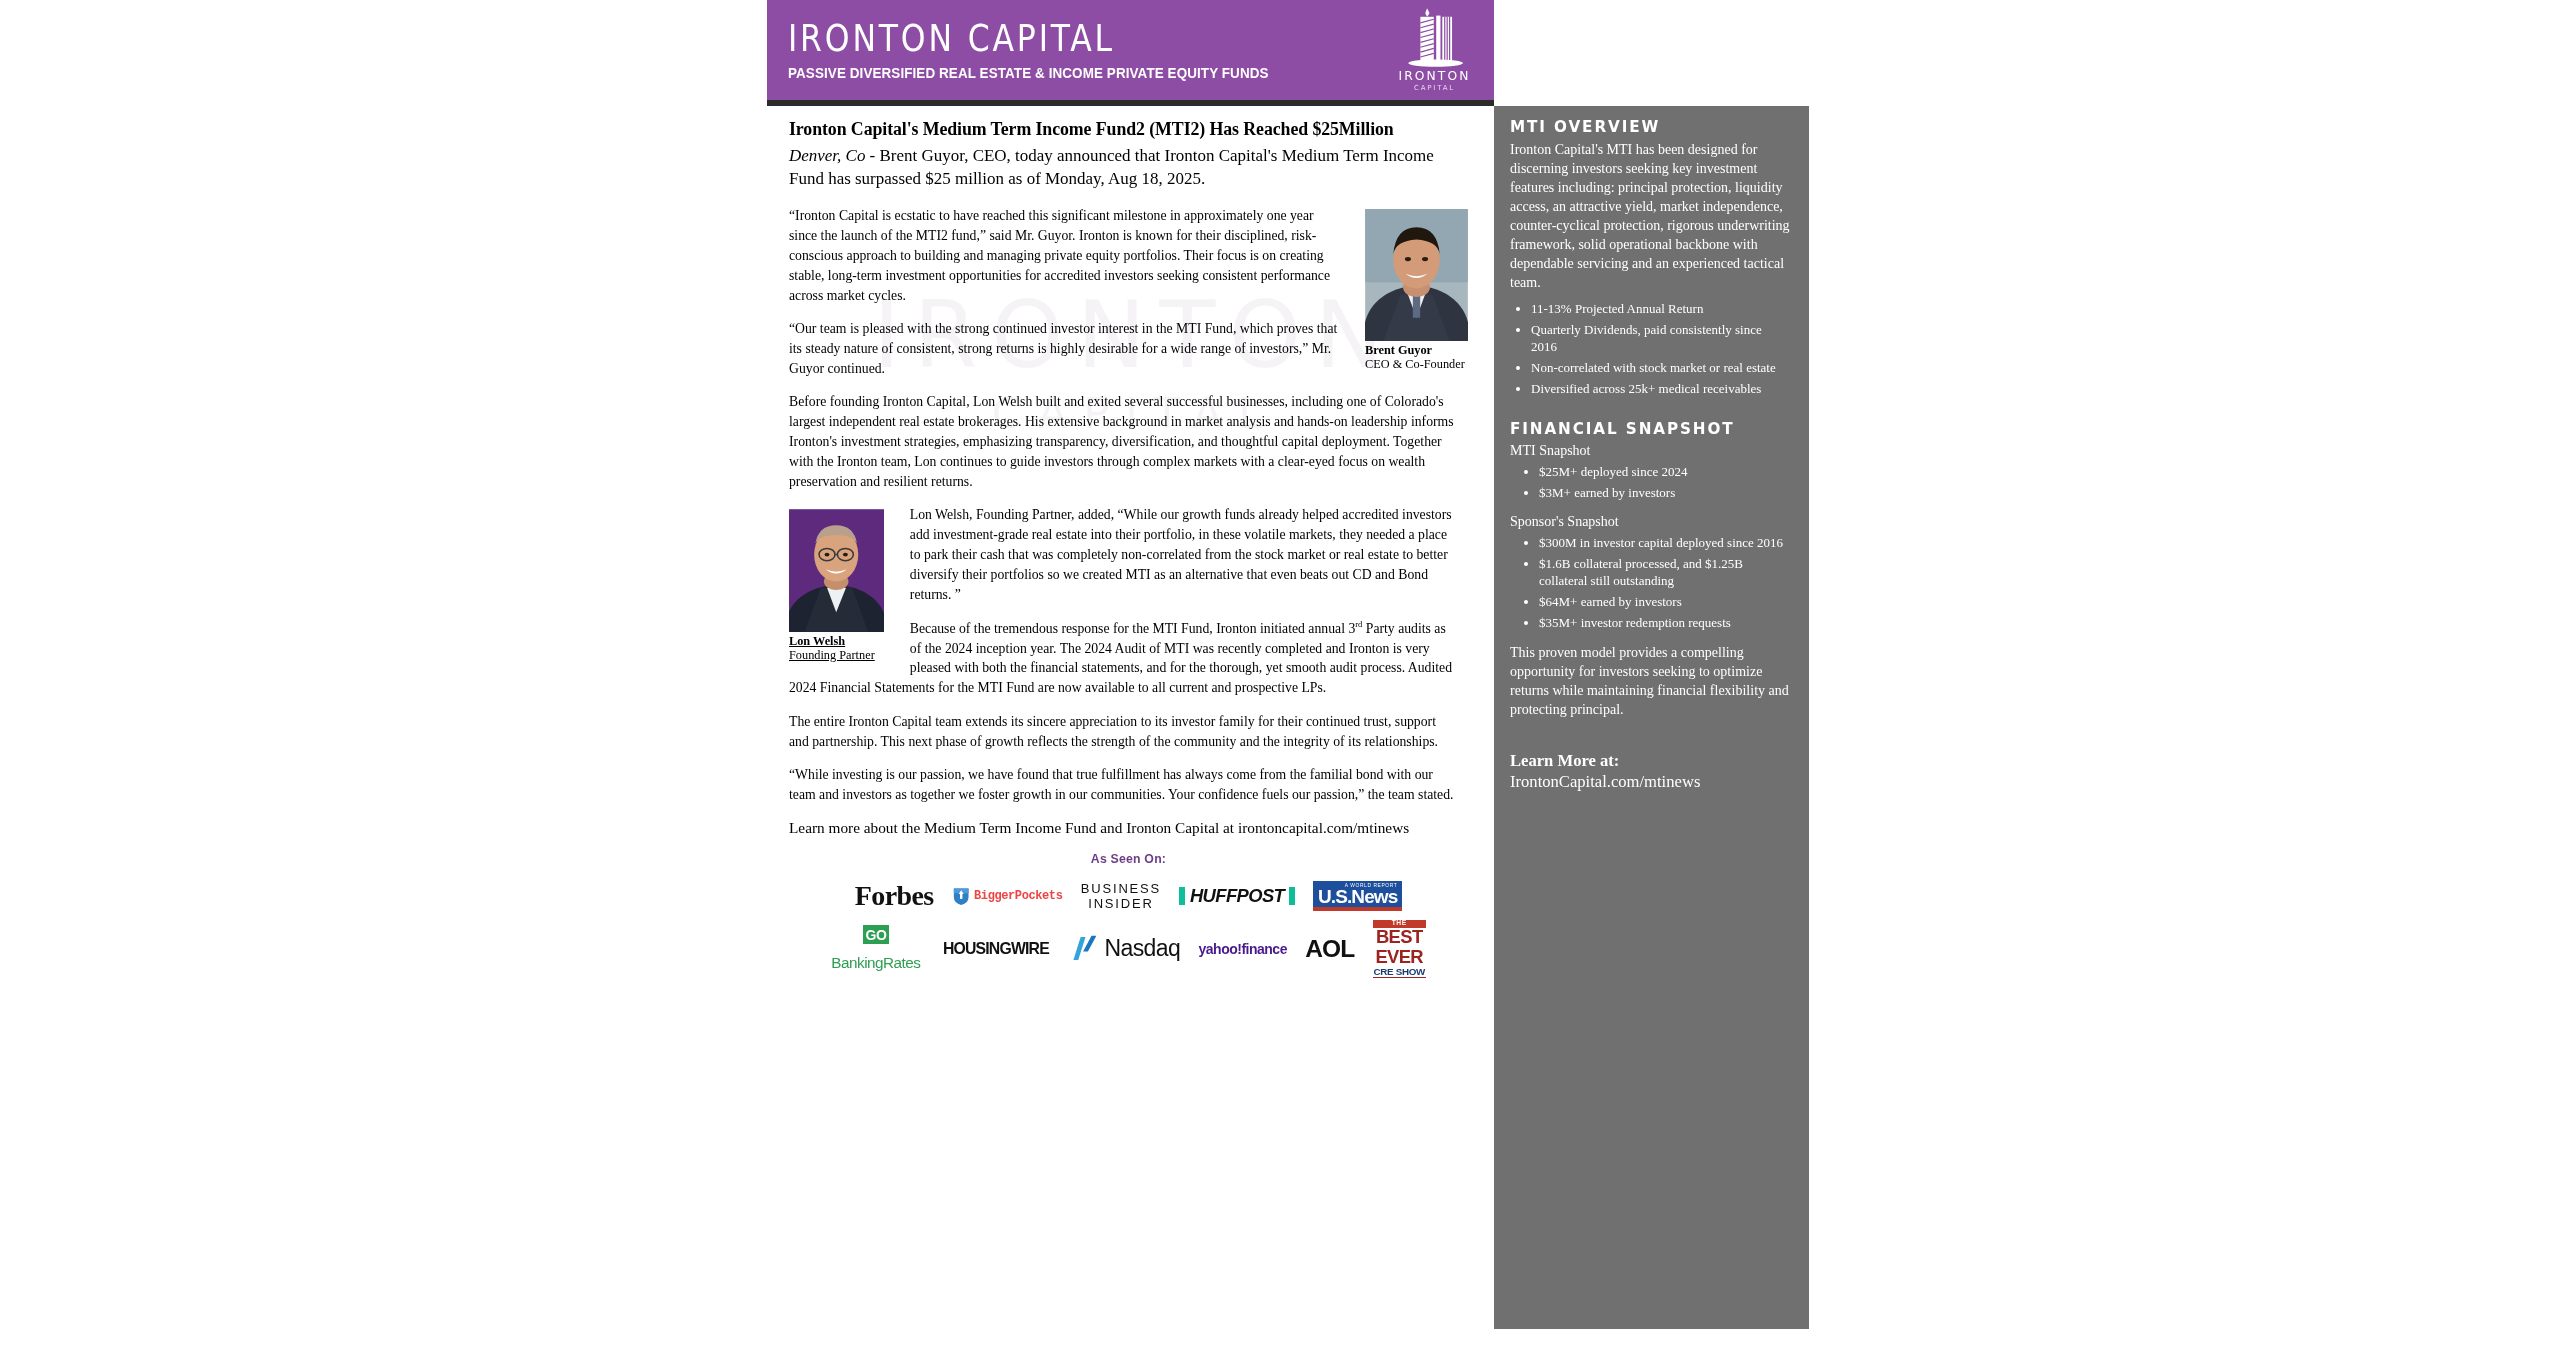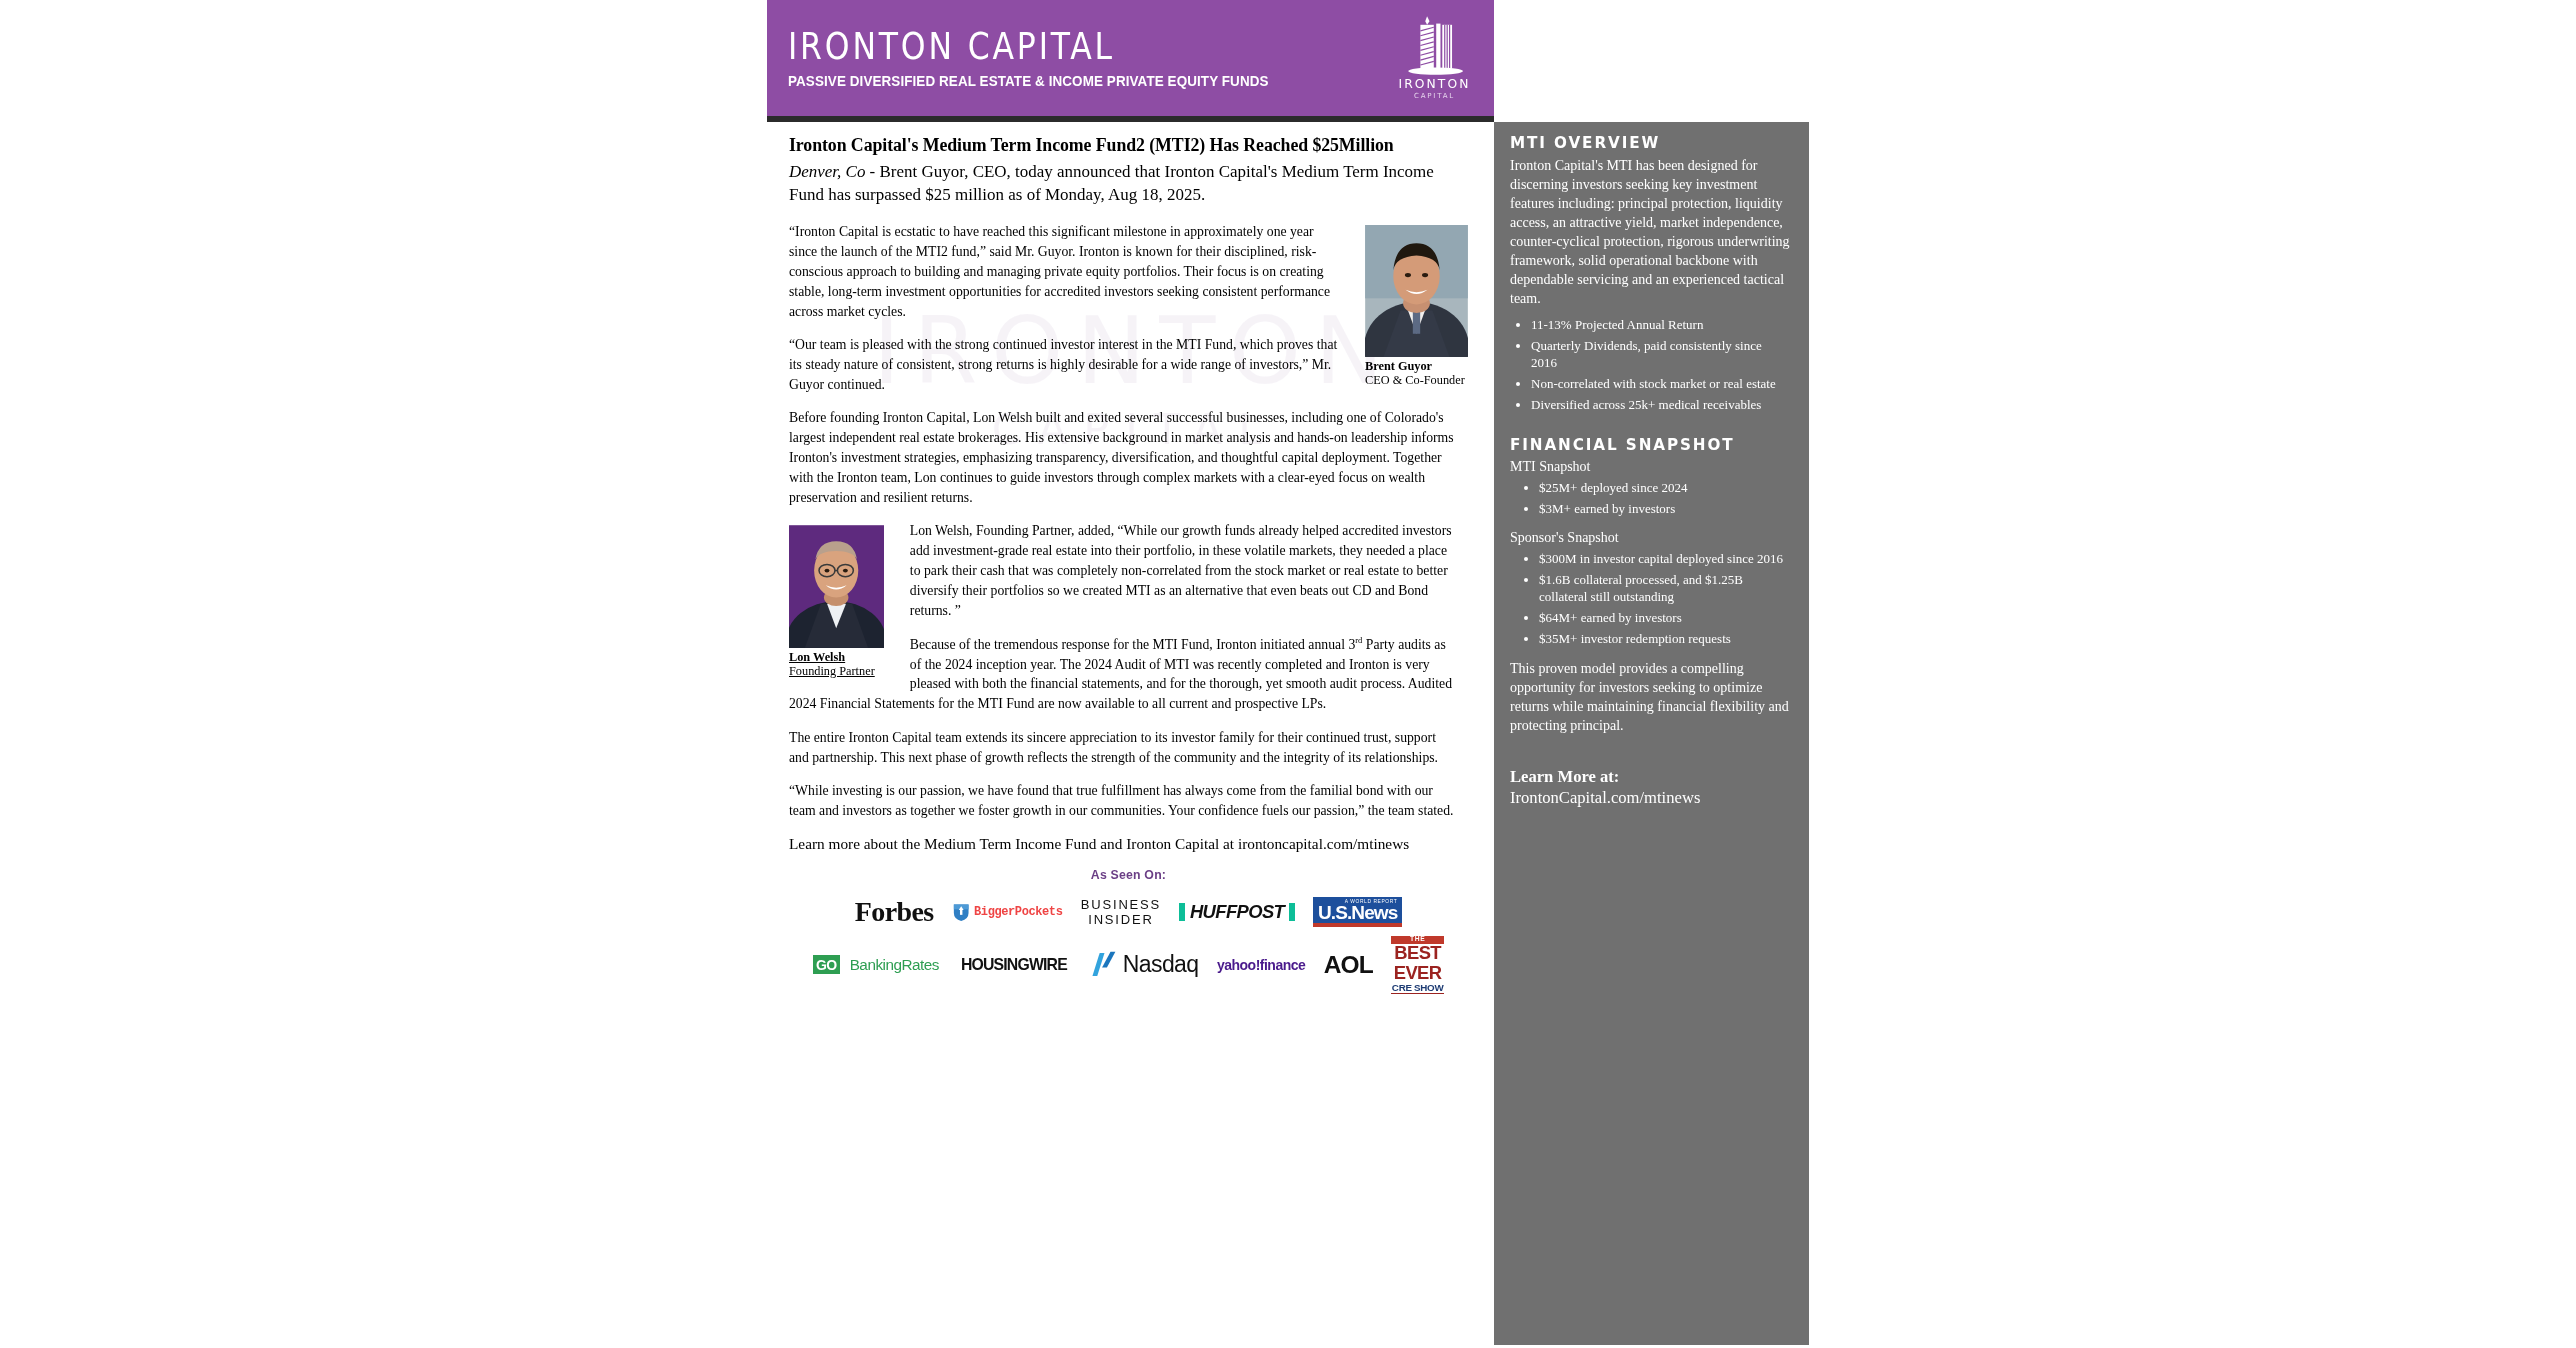--- a/index.html
+++ b/index.html
@@ -18,21 +18,21 @@
     top: 0;
     width: 1042px;
     height: 1349px;
     background: #ffffff;
     overflow: hidden;
   }
 
   
   .header {
     display: flex;
-    height: 116px;
+    height: 100px;
     width: 100%;
   }
   .header-brand {
     width: 727px;
     background: #8e4da4;
     display: flex;
     align-items: center;
     padding-left: 21px;
     box-sizing: border-box;
     position: relative;
@@ -295,21 +295,21 @@
   .usnews-main {
     font-family: "Liberation Sans", sans-serif;
     font-weight: bold;
     font-size: 19px;
     color: #fff;
     letter-spacing: -0.9px;
     line-height: 1;
     padding-bottom: 1.8px;
   }
 
-  .lg-gbr { display: flex; align-items: center; gap: 10px; }
+  .lg-gbr { display: flex; align-items: center; gap: 10px; flex-direction: column; }
   .gbr-badge {
     background: #2e9e52;
     color: #fff;
     font-family: "Liberation Sans", sans-serif;
     font-weight: bold;
     font-size: 14px;
     padding: 2.5px 3.1px;
     letter-spacing: -0.6px;
     line-height: 1;
   }

